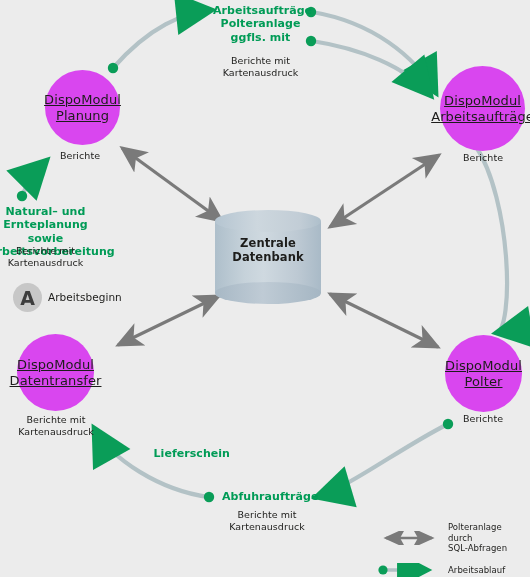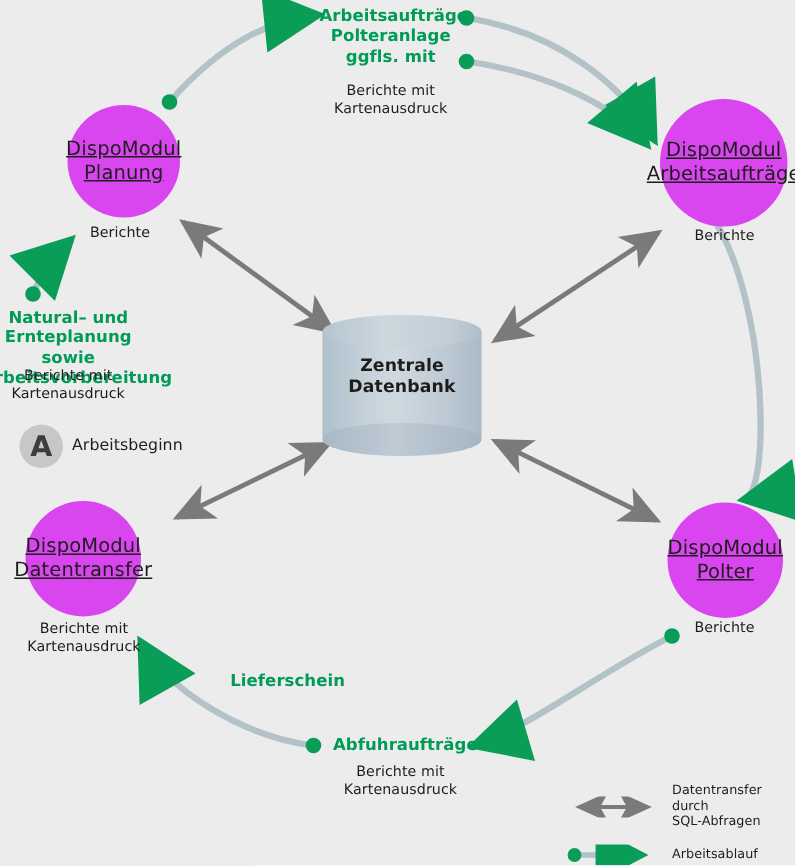--- a/index.html
+++ b/index.html
@@ -266,21 +266,21 @@
   </div>
 
   <div class="legend">
     <div class="legend-row">
       <div class="legend-art">
         <svg width="62" height="14" viewBox="0 0 62 14">
           <line x1="8" y1="7" x2="54" y2="7" stroke="#7a7a7a" stroke-width="2.6" marker-start="url(#grayTail)" marker-end="url(#grayHead)"></line>
         </svg>
       </div>
       <div class="legend-txt">
-        <div>Datentransfer durch</div>
+        <div>Polteranlage durch</div>
         <div>SQL-Abfragen</div>
       </div>
     </div>
     <div class="legend-row">
       <div class="legend-art">
         <svg width="62" height="14" viewBox="0 0 62 14">
           <line x1="5" y1="7" x2="50" y2="7" stroke="#b3c2c6" stroke-width="3.6" marker-end="url(#greenHead)"></line>
           <circle cx="5" cy="7" r="4.6" fill="#0a9d58"></circle>
         </svg>
       </div>

